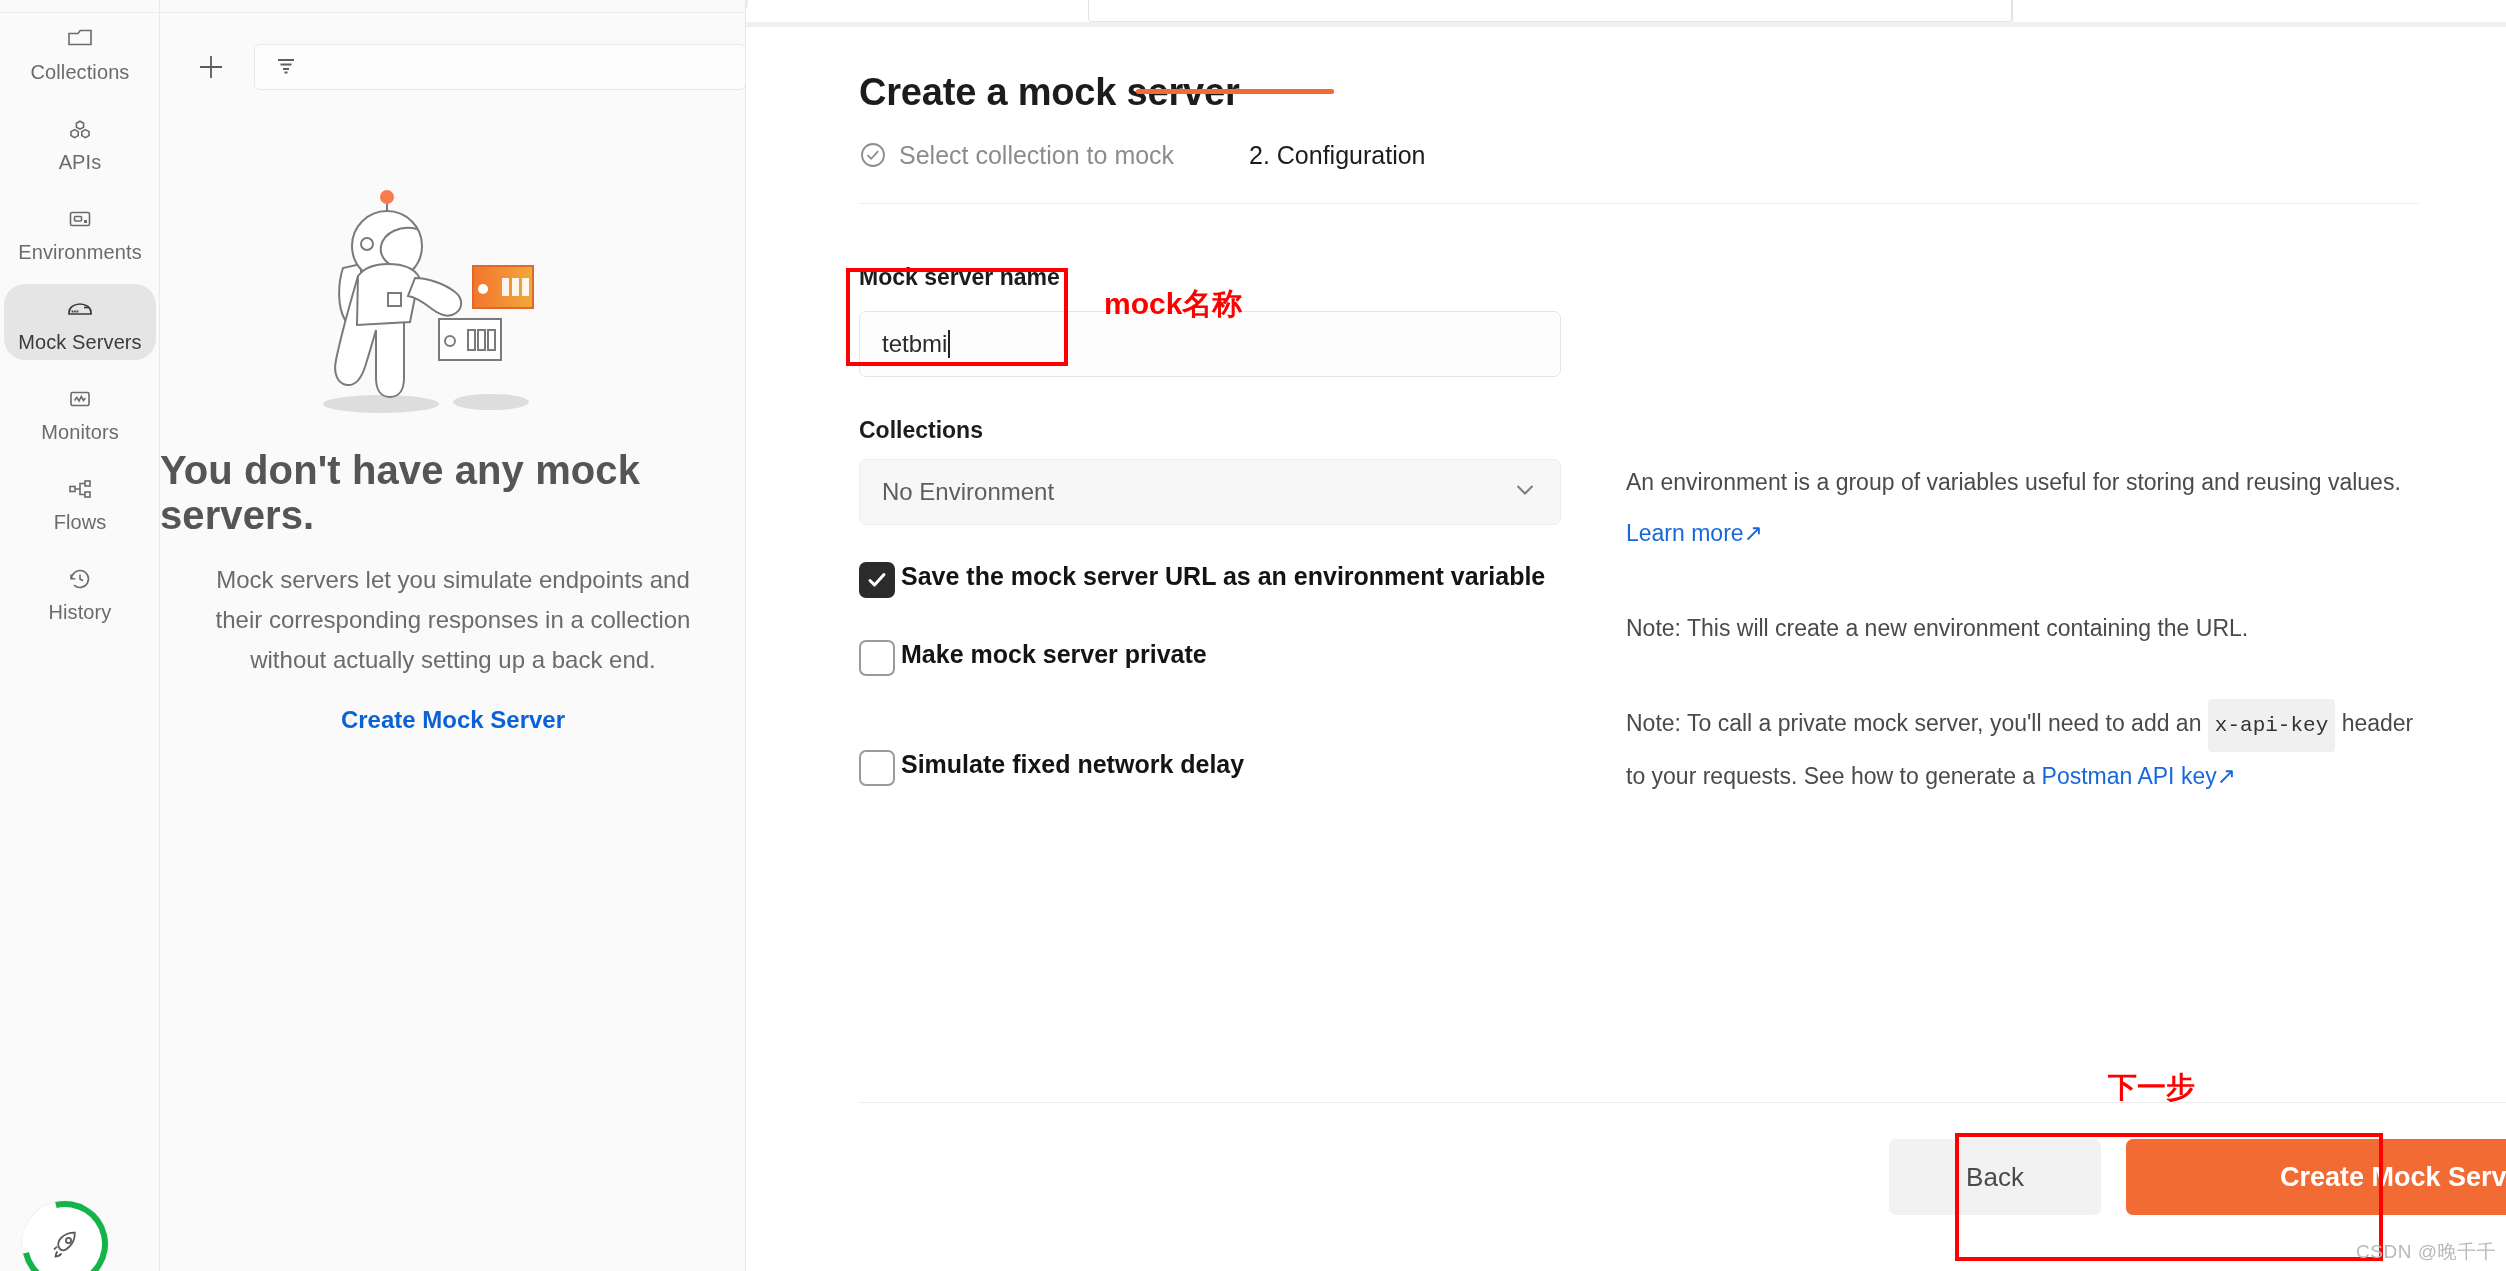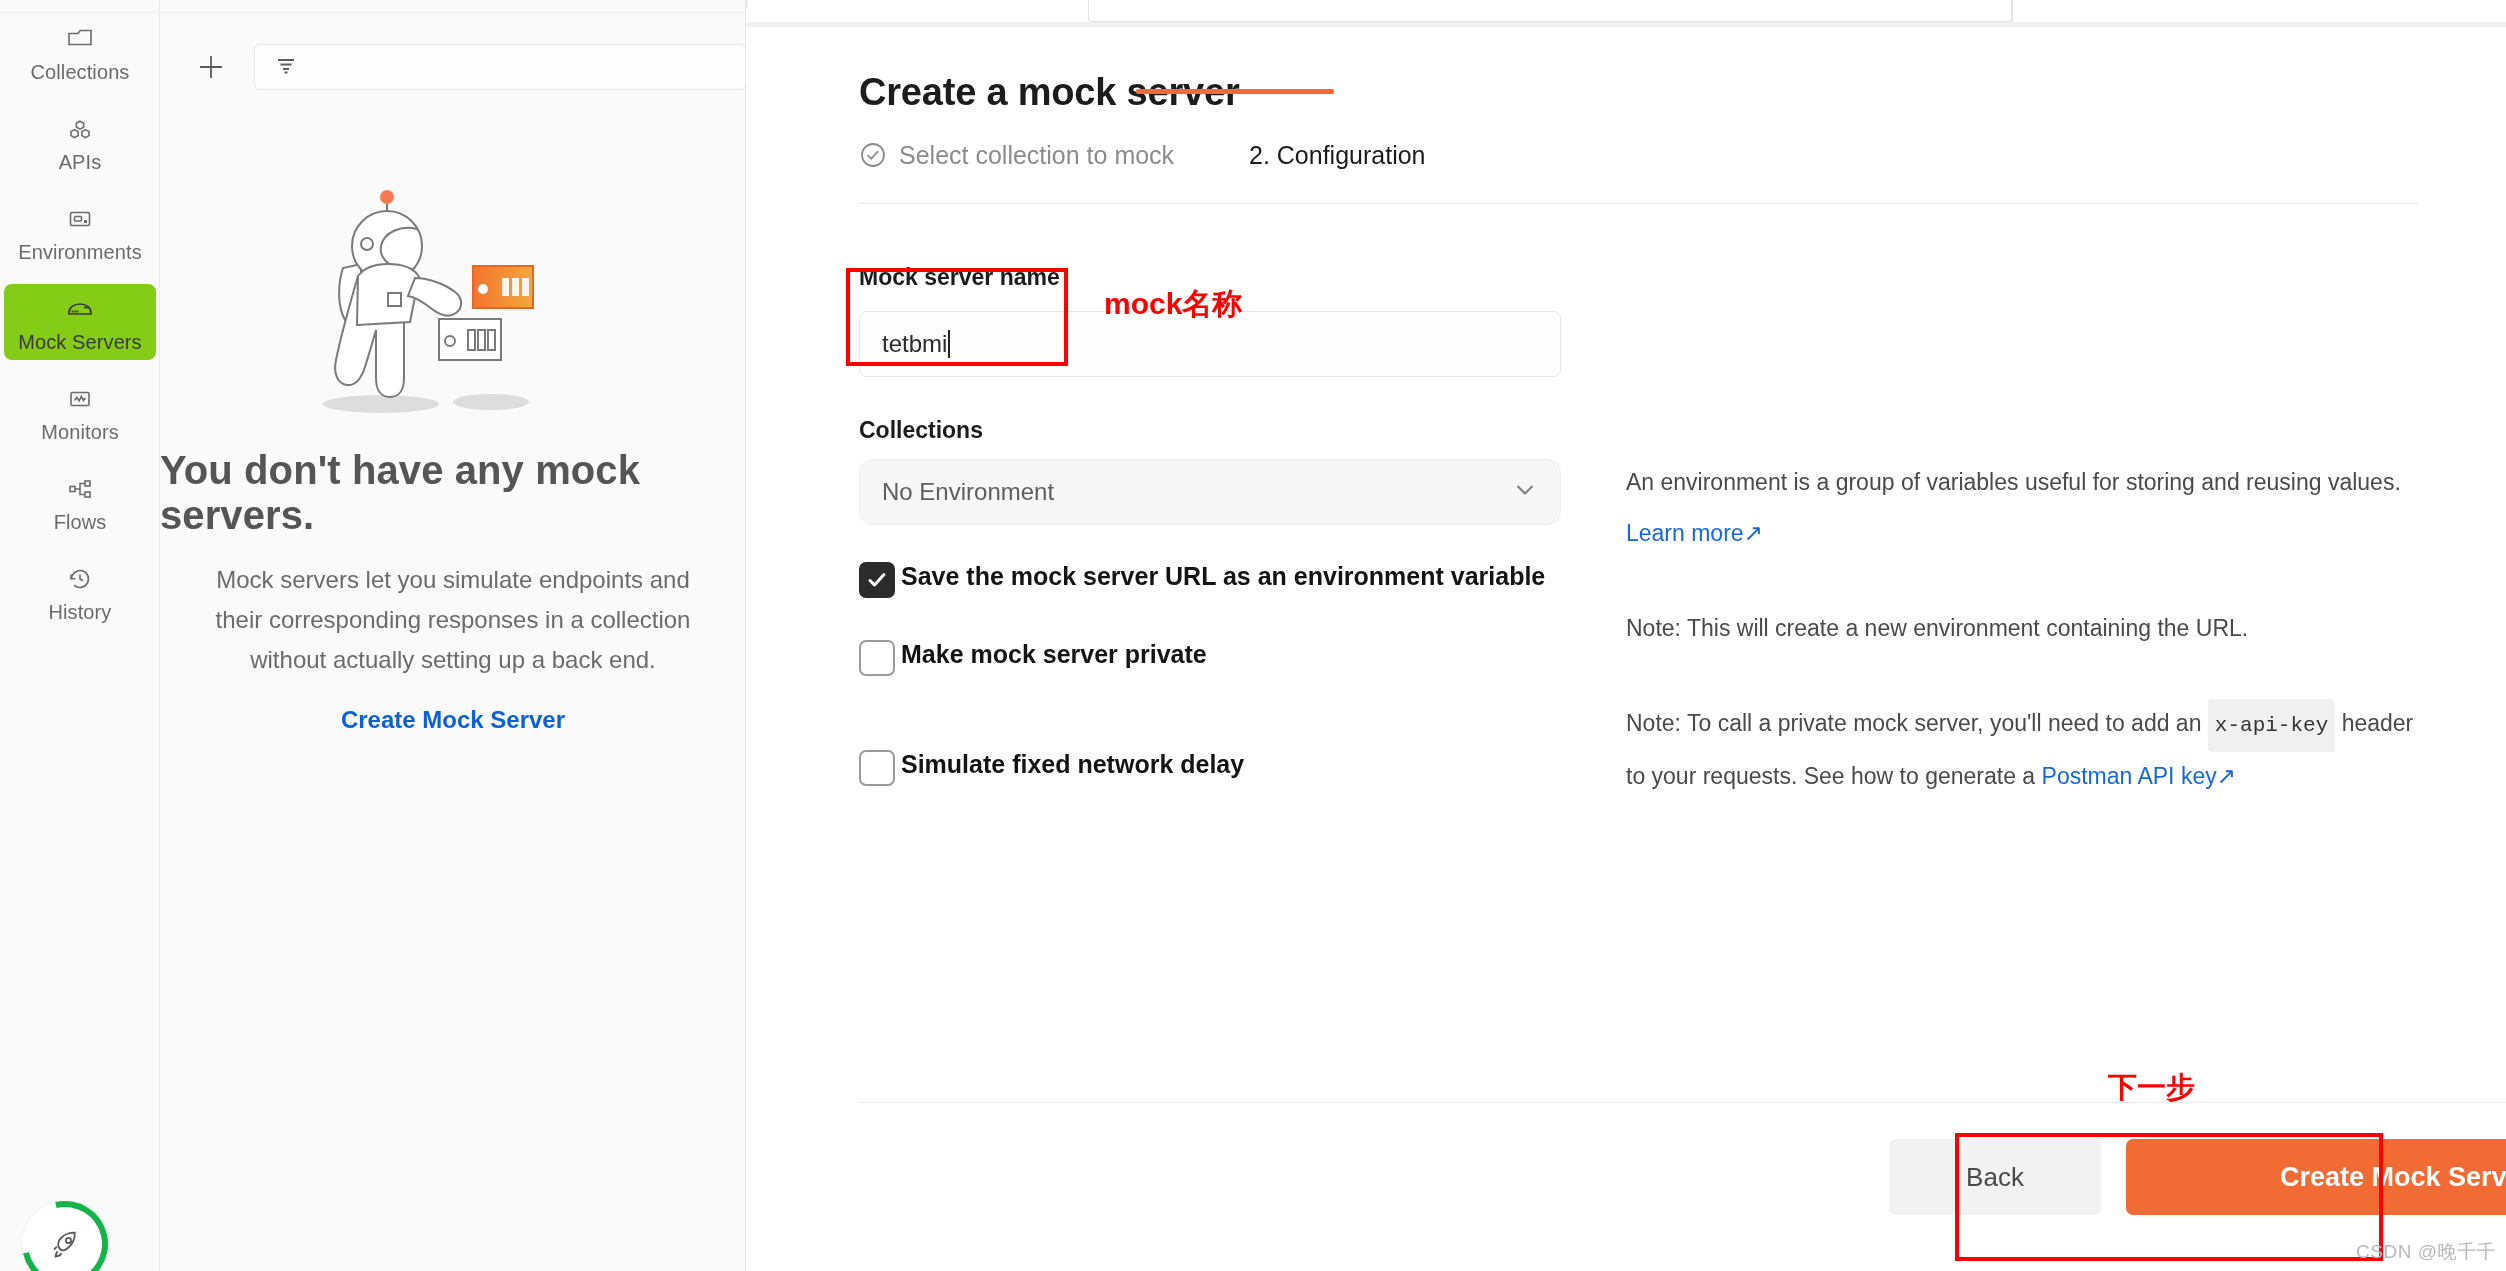--- a/index.html
+++ b/index.html
@@ -18,21 +18,21 @@
     padding-top: 14px;
   }
   #rail .top-line { position:absolute; top:12px; left:0; width:160px; height:1px; background:#ededed; }
   .rail-item {
     position: relative;
     width: 152px; margin: 0 4px 14px 4px;
     padding: 10px 0 8px 0;
     display: flex; flex-direction: column; align-items: center; gap: 8px;
     border-radius: 8px; cursor: pointer;
   }
-  .rail-item.active { background: #84cc16; }
+  .rail-item.active { background: #e5e5e5; border-radius: 21px; }
   .rail-item .ri-ico { width: 30px; height: 30px; display:flex; align-items:center; justify-content:center; }
   .rail-item .ri-ico svg { display:block; }
   .rail-item .ri-lbl { font-size: 20px; color: #6b6b6b; letter-spacing: .1px; line-height: 1; }
   .rail-item.active .ri-lbl { color: #3b3b3b; }
 
   
   #rocket {
     position: absolute; left: 22px; bottom: -16px;
     width: 86px; height: 86px; border-radius: 50%;
     background: #ffffff; box-shadow: 0 0 0 1px #f0f0f0;
@@ -114,21 +114,21 @@
   #name-input {
     position:absolute; left: 113px; top: 284px; width: 702px; height: 66px;
     border:1px solid #e5e5e5; border-radius: 7px; background:#fdfdfd;
     display:flex; align-items:center; padding-left: 22px;
     font-size: 24px; color:#2b2b2b; cursor:text;
   }
   #name-caret { display:inline-block; width:2px; height:28px; background:#222; margin-left:1px; }
 
   #env-select {
     position:absolute; left: 113px; top: 432px; width: 702px; height: 66px;
-    border:1px solid #ededed; border-radius: 14px; background:#f7f7f7;
+    border:1px solid #ededed; border-radius: 7px; background:#f7f7f7;
     display:flex; align-items:center; padding: 0 22px;
     font-size: 24px; color:#5e5e5e; cursor:pointer;
   }
   #env-select .chev { margin-left:auto; color:#7d7d7d; }
 
   .cbrow { position:absolute; left: 113px; display:flex; align-items:flex-start; gap:6px; cursor:pointer; }
   #cb1 { top: 535px; }
   #cb2 { top: 613px; }
   #cb3 { top: 723px; }
   .cbox {

